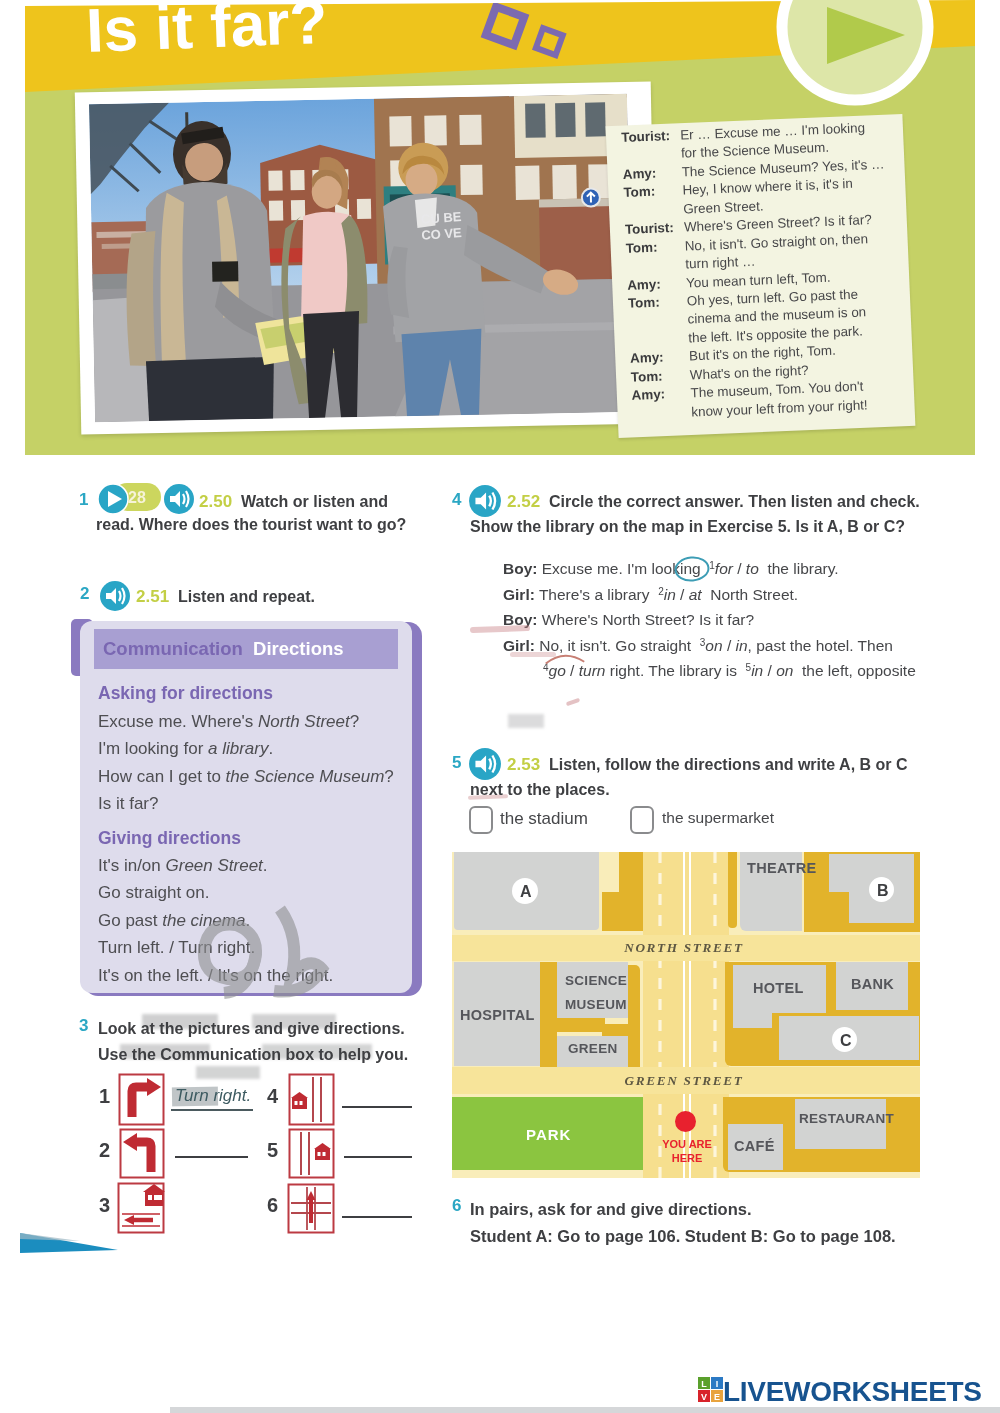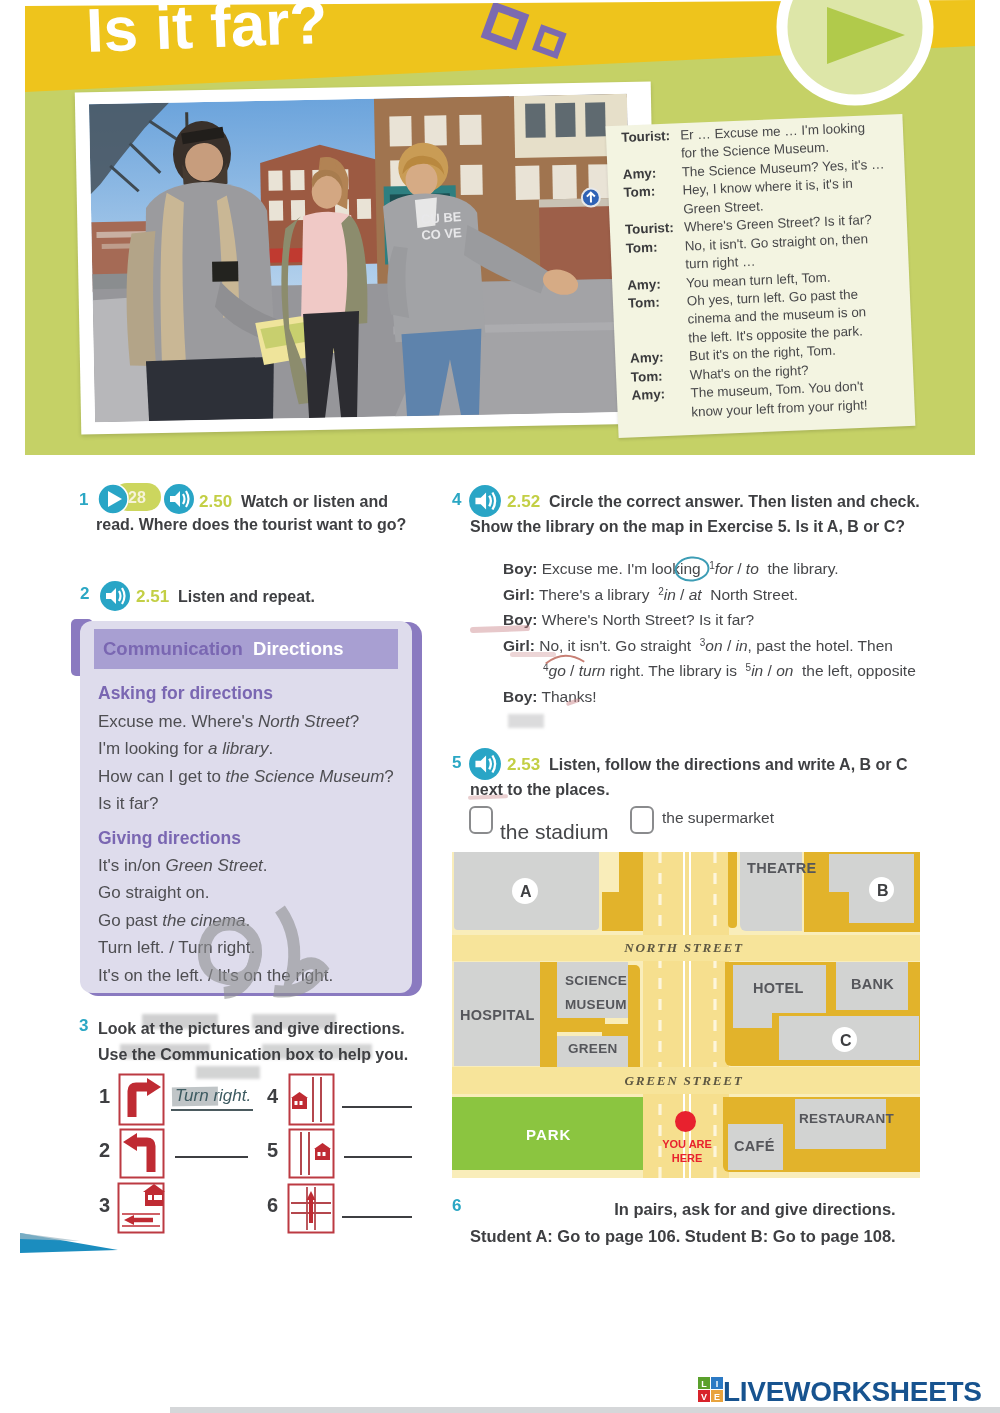--- a/index.html
+++ b/index.html
@@ -334,21 +334,20 @@
 
 <div class="abs" style="left:507px;top:489px;"><span class="ref">2.52</span>&nbsp; <span class="instr">Circle the correct answer. Then listen and check.</span></div>
 <div class="abs instr" style="left:470px;top:514px;">Show the library on the map in Exercise 5. Is it A, B or C?</div>
 
 <div class="abs" style="left:470px;top:556px;width:480px;font-size:15.5px;line-height:25.5px;color:#46474a;margin-left:33px;">
 <div><span class="b" style="color:#3e3f42;">Boy:</span> Excuse me. I'm looking &nbsp;<sup style="font-size:10px;">1</sup><span class="i" id="wfor">for</span> / <span class="i">to</span> &nbsp;the library.</div>
 <div><span class="b" style="color:#3e3f42;">Girl:</span> There's a library &nbsp;<sup style="font-size:10px;">2</sup><span class="i">in</span> / <span class="i">at</span> &nbsp;North Street.</div>
 <div><span class="b" style="color:#3e3f42;">Boy:</span> Where's North Street? Is it far?</div>
 <div><span class="b" style="color:#3e3f42;">Girl:</span> No, it isn't. Go straight &nbsp;<sup style="font-size:10px;">3</sup><span class="i">on</span> / <span class="i">in</span>, past the hotel. Then</div>
 <div style="margin-left:40px;"><sup style="font-size:10px;">4</sup><span class="i">go</span> / <span class="i" id="wturn">turn</span>&nbsp;right. The library is &nbsp;<sup style="font-size:10px;">5</sup><span class="i">in</span> / <span class="i">on</span> &nbsp;the left, opposite</div>
-<div><span class="b" style="color:#3e3f42;">Boy:</span> Thanks!</div>
 </div>
 
 <svg class="abs" style="left:672px;top:554px;" width="40" height="30" viewBox="0 0 40 30">
     <ellipse cx="20" cy="15" rx="16.5" ry="11.5" fill="none" stroke="#3d9db5" stroke-width="2" transform="rotate(-5 20 15)"></ellipse>
   </svg>
 
 <svg class="abs" style="left:543px;top:652px;" width="44" height="14" viewBox="0 0 48 14">
     <path d="M3,12 Q23,-4 45,10" fill="none" stroke="#c77f74" stroke-width="2"></path>
   </svg>
 
@@ -365,28 +364,28 @@
 <svg class="abs" style="left:468px;top:747px;" width="34" height="34" viewBox="0 0 32 32">
     <circle cx="16" cy="16" r="15" fill="#29a5c6"></circle>
     <polygon points="7,13 12,13 17,8 17,24 12,19 7,19" fill="#ffffff"></polygon>
     <path d="M20,11 Q23,16 20,21 M23,8 Q28,16 23,24" stroke="#ffffff" stroke-width="2.2" fill="none"></path>
   </svg>
 
 <div class="abs" style="left:507px;top:752px;"><span class="ref">2.53</span>&nbsp; <span class="instr">Listen, follow the directions and write A, B or C</span></div>
 <div class="abs instr" style="left:470px;top:777px;">next to the places.</div>
 
 <div class="abs" style="left:469px;top:806px;width:20px;height:24px;background:#ffffff;border:2px solid #8a8b8d;border-radius:6px;"></div>
-<div class="abs" style="left:500px;top:809px;font-size:21px;color:#46474a;margin-top:11px;">the stadium</div>
+<div class="abs" style="left:500px;top:809px;font-size:17px;color:#46474a;">the stadium</div>
 
 <div class="abs" style="left:630px;top:806px;width:20px;height:24px;background:#ffffff;border:2px solid #8a8b8d;border-radius:6px;"></div>
 <div class="abs" style="left:662px;top:809px;font-size:15.5px;color:#46474a;">the supermarket</div>
 
 <div class="abs num" style="left:452px;top:1196px;">6</div>
 
-<div class="abs instr" style="left:470px;top:1196px;font-size:16.5px;line-height:27px;text-align:right;">In pairs, ask for and give directions.<br>Student A: Go to page 106. Student B: Go to page 108.</div>
+<div class="abs instr" style="left:470px;top:1196px;font-size:16.5px;line-height:27px;">In pairs, ask for and give directions.<br>Student A: Go to page 106. Student B: Go to page 108.</div>
 
 <div class="abs" style="left:452px;top:852px;width:468px;height:326px;background:#f9edba;overflow:hidden;">
 
 <div class="abs" style="left:191px;top:0;width:86px;height:326px;background:#f6df8e;"></div>
 
 <div class="abs" style="left:231px;top:0;width:2.2px;height:326px;background:#ffffff;"></div>
 <div class="abs" style="left:237px;top:0;width:2.2px;height:326px;background:#ffffff;"></div>
 
 <svg class="abs" style="left:206px;top:0;" width="4" height="326" viewBox="0 0 4 326">
       <line x1="2" y1="0" x2="2" y2="326" stroke="#fdf6dc" stroke-width="3.2" stroke-dasharray="11 10"></line>

